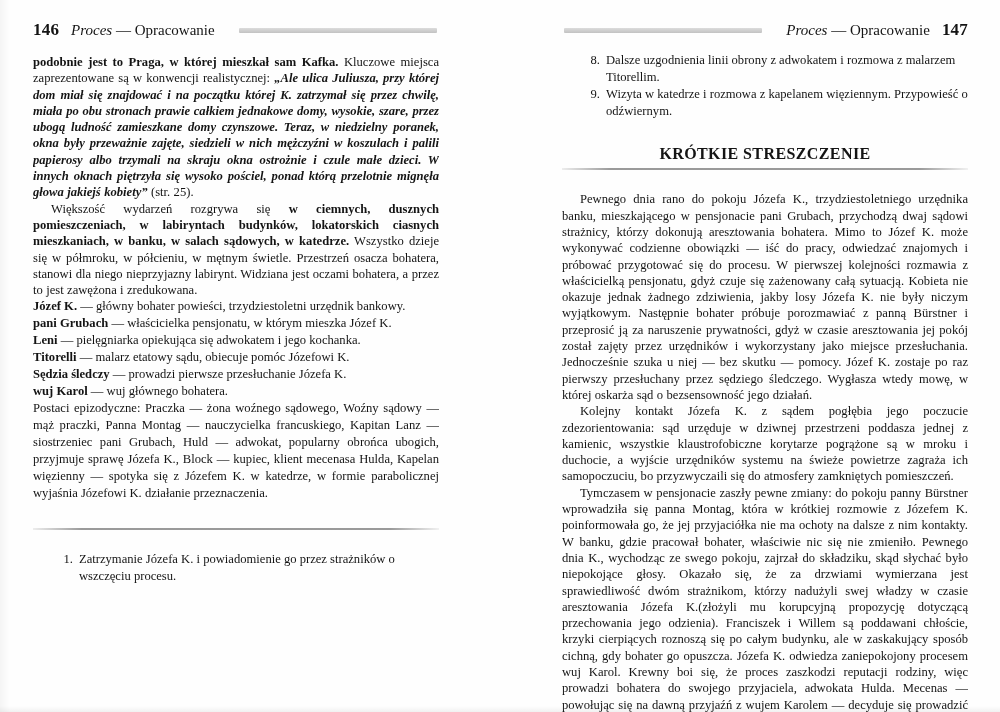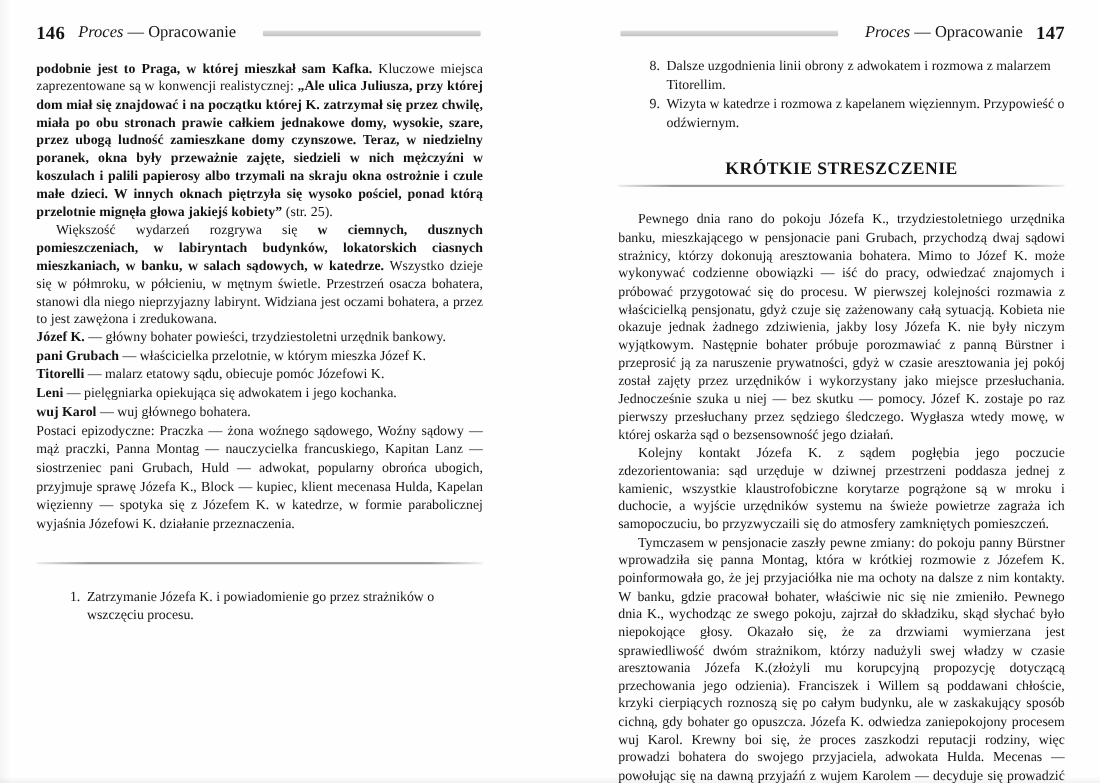--- a/index.html
+++ b/index.html
@@ -35,21 +35,21 @@
   .left  .head-bar{margin-left:24px;margin-right:2px;}
   .right .head-bar{margin-right:24px;margin-left:2px;}
 
   
   p.body{
     margin:0;font-size:12.6px;line-height:16.3px;text-align:justify;
     word-spacing:.02em;
   }
   p.body.indent{text-indent:18px;}
   p.body.first{margin-top:16px;}
-  .bi{font-weight:bold;}
+  .bi{font-weight:bold;font-style:italic;}
 
   
   .section-head{margin-top:26px;margin-bottom:21px;}
   .section-head .title{
     display:block;text-align:center;font-weight:bold;font-size:16px;
     letter-spacing:.4px;margin-bottom:5px;
   }
   .section-head .rule{
     height:2px;
     background:linear-gradient(to right,
@@ -81,23 +81,24 @@
     <div class="head-bar"></div>
   </div>
 
   <p class="body first"><b>podobnie jest to Praga, w której mieszkał sam Kafka.</b><span> Kluczowe miejsca zaprezentowane są w konwencji realistycznej: </span><span class="bi">„Ale ulica Juliusza, przy której dom miał się znajdować i na początku której K. zatrzymał się przez chwilę, miała po obu stronach prawie całkiem jednakowe domy, wysokie, szare, przez ubogą ludność zamieszkane domy czynszowe. Teraz, w niedzielny poranek, okna były przeważnie zajęte, siedzieli w nich mężczyźni w koszulach i palili papierosy albo trzymali na skraju okna ostrożnie i czule małe dzieci. W innych oknach piętrzyła się wysoko pościel, ponad którą przelotnie mignęła głowa jakiejś kobiety”</span><span> (str. 25).</span></p>
 
   <p class="body indent"><span>Większość wydarzeń rozgrywa się </span><b>w ciemnych, dusznych pomieszczeniach, w labiryntach budynków, lokatorskich ciasnych mieszkaniach, w banku, w salach sądowych, w katedrze.</b><span> Wszystko dzieje się w półmroku, w półcieniu, w mętnym świetle. Przestrzeń osacza bohatera, stanowi dla niego nieprzyjazny labirynt. Widziana jest oczami bohatera, a przez to jest zawężona i zredukowana.</span></p>
 
 
   <div class="chars">
     <p class="char"><b class="cname">Józef K.</b><span> — główny bohater powieści, trzydziestoletni urzędnik bankowy.</span></p>
-    <p class="char"><b class="cname">pani Grubach</b><span> — właścicielka przelotnie, w którym mieszka Józef K.</span></p>
+    <p class="char"><b class="cname">pani Grubach</b><span> — właścicielka pensjonatu, w którym mieszka Józef K.</span></p>
+    <p class="char"><b class="cname">Leni</b><span> — pielęgniarka opiekująca się adwokatem i jego kochanka.</span></p>
     <p class="char"><b class="cname">Titorelli</b><span> — malarz etatowy sądu, obiecuje pomóc Józefowi K.</span></p>
-    <p class="char"><b class="cname">Leni</b><span> — pielęgniarka opiekująca się adwokatem i jego kochanka.</span></p>
+    <p class="char"><b class="cname">Sędzia śledczy</b><span> — prowadzi pierwsze przesłuchanie Józefa K.</span></p>
     <p class="char"><b class="cname">wuj Karol</b><span> — wuj głównego bohatera.</span></p>
     <p class="char">Postaci epizodyczne: Praczka — żona woźnego sądowego, Woźny sądowy — mąż praczki, Panna Montag — nauczycielka francuskiego, Kapitan Lanz — siostrzeniec pani Grubach, Huld — adwokat, popularny obrońca ubogich, przyjmuje sprawę Józefa K., Block — kupiec, klient mecenasa Hulda, Kapelan więzienny — spotyka się z Józefem K. w katedrze, w formie parabolicznej wyjaśnia Józefowi K. działanie przeznaczenia.</p>
   </div>
 
   <div class="section-head">
     <div class="rule"></div>
   </div>
 
   <div class="plan">
     <div class="li">

